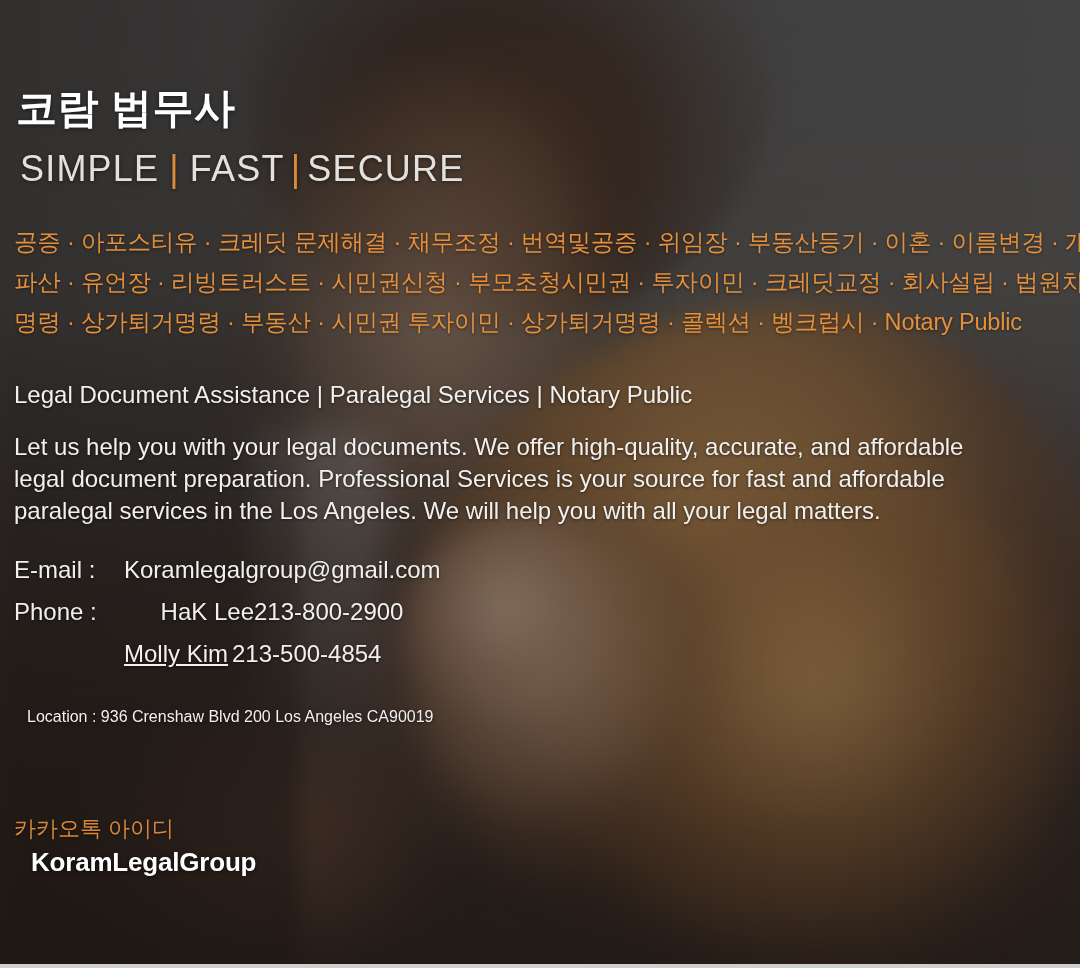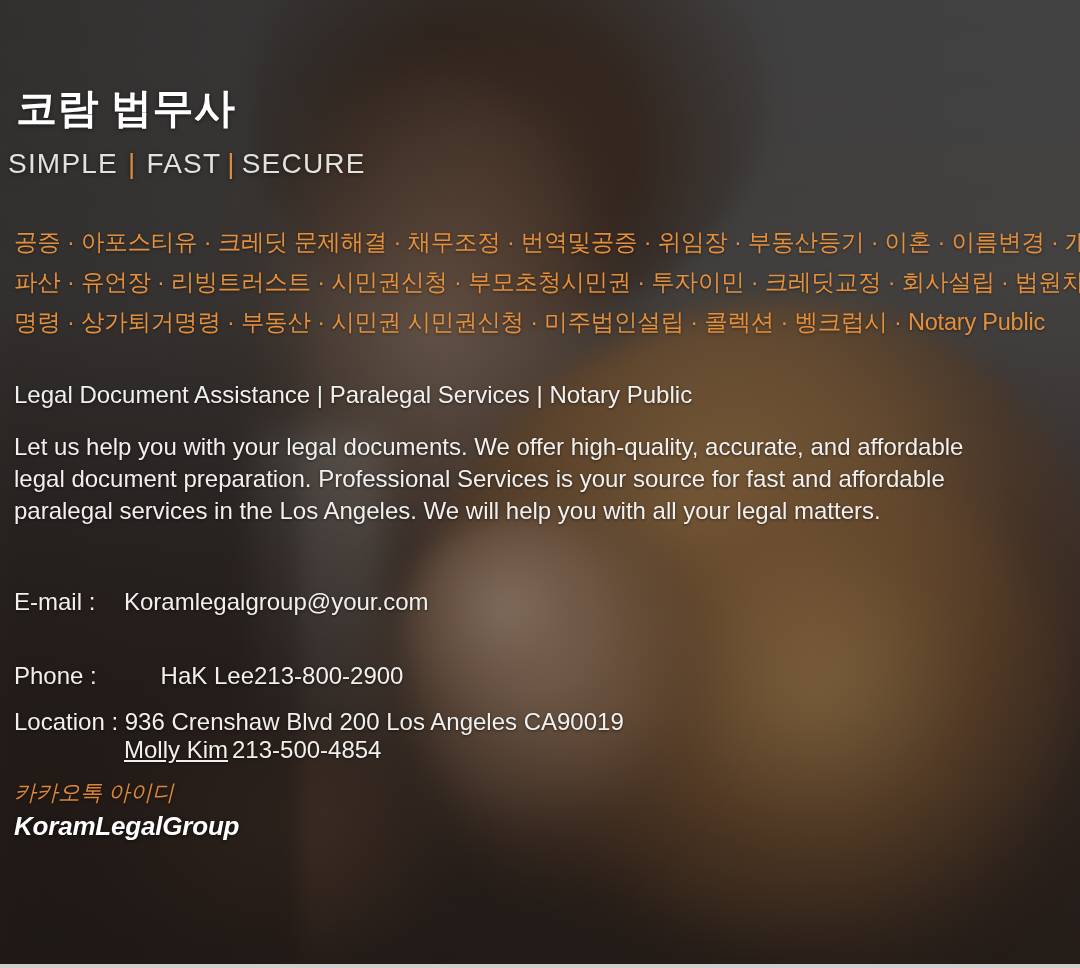--- a/index.html
+++ b/index.html
@@ -188,23 +188,23 @@
     font-size: 41px;
     font-weight: bold;
     color: #ffffff;
     letter-spacing: 0.5px;
     text-shadow: 0 1px 4px rgba(0,0,0,0.55);
     line-height: 1;
   }
 
   .tagline {
     position: absolute;
-    left: 8px;
+    left: 20px;
     top: 148px;
-    font-size: 28px;
+    font-size: 36px;
     color: #e3e1de;
     letter-spacing: 1.2px;
     text-shadow: 0 1px 4px rgba(0,0,0,0.5);
     white-space: nowrap;
   }
   .tagline .sep {
     color: #d98b3a;
     padding: 0 10px;
     font-weight: 300;
   }
@@ -249,56 +249,55 @@
     top: 556px;
     color: #f2f0ee;
     font-size: 24px;
     text-shadow: 0 1px 3px rgba(0,0,0,0.55);
   }
   .contact-row {
     display: flex;
     align-items: baseline;
     height: 42px;
     white-space: nowrap;
-    margin-top: 32px;
   }
   .contact-label { width: 110px; flex: none; }
   .contact-value { }
   .phone-name-1 { display: inline-block; width: 130px; text-align: right; }
   .phone-name-2 { display: inline-block; width: 108px; text-decoration: underline; }
 
   .location {
     position: absolute;
-    left: 14px;
+    left: 27px;
     top: 708px;
     color: #f2f0ee;
-    font-size: 24px;
+    font-size: 16px;
     white-space: nowrap;
     text-shadow: 0 1px 3px rgba(0,0,0,0.55);
   }
 
   .kakao {
     position: absolute;
     left: 14px;
-    top: 778px;
-    font-style: italic;
+    top: 814px;
   }
   .kakao-label {
     color: #d9863a;
     font-size: 22px;
     line-height: 30px;
     text-shadow: 0 1px 3px rgba(0,0,0,0.5);
   }
   .kakao-id {
     color: #ffffff;
     font-size: 26px;
     font-weight: bold;
     line-height: 36px;
     letter-spacing: -0.2px;
     text-shadow: 0 1px 4px rgba(0,0,0,0.6);
+    margin-left: 17px;
   }
 </style>
 </head>
 <body>
 
 <div class="poster">
 
   <div class="photo">
     <div class="bg-base"></div>
     <div class="bg-dadhair"></div>
@@ -318,36 +317,36 @@
 
     <h1 class="brand-title">코람 법무사</h1>
 
     <div class="tagline">
       <span>SIMPLE</span><span class="sep">|</span><span>FAST</span><span class="sep tight">|</span><span>SECURE</span>
     </div>
 
     <div class="services">
       <span class="srv-line">공증 · 아포스티유 · 크레딧 문제해결 · 채무조정 · 번역및공증 · 위임장 · 부동산등기 · 이혼 · 이름변경 · 개인</span>
       <span class="srv-line">파산 · 유언장 · 리빙트러스트 · 시민권신청 · 부모초청시민권 · 투자이민 · 크레딧교정 · 회사설립 · 법원차압</span>
-      <span class="srv-line">명령 · 상가퇴거명령 · 부동산 · 시민권 시민권신청 · 미주법인설립 · 콜렉션 · 벵크럽시 · Notary Public</span>
+      <span class="srv-line">명령 · 상가퇴거명령 · 부동산 · 시민권 투자이민 · 상가퇴거명령 · 콜렉션 · 벵크럽시 · Notary Public</span>
     </div>
 
     <div class="eng-block">
       <div class="eng-heading">Legal Document Assistance  | Paralegal Services | Notary Public</div>
       <div class="eng-para">
         <span>Let us help you with your legal documents. We offer high-quality, accurate, and affordable</span>
         <span>legal document preparation. Professional Services is your source for fast and affordable</span>
         <span>paralegal services in the Los Angeles. We will help you with all your legal matters.</span>
       </div>
     </div>
 
     <div class="contact">
       <div class="contact-row">
         <span class="contact-label">E-mail :</span>
-        <span class="contact-value">Koramlegalgroup@your.com</span>
+        <span class="contact-value">Koramlegalgroup@gmail.com</span>
       </div>
       <div class="contact-row">
         <span class="contact-label">Phone :</span>
         <span class="contact-value">
           <span class="phone-name-1">HaK Lee</span><span>213-800-2900</span>
         </span>
       </div>
       <div class="contact-row">
         <span class="contact-label"></span>
         <span class="contact-value">

